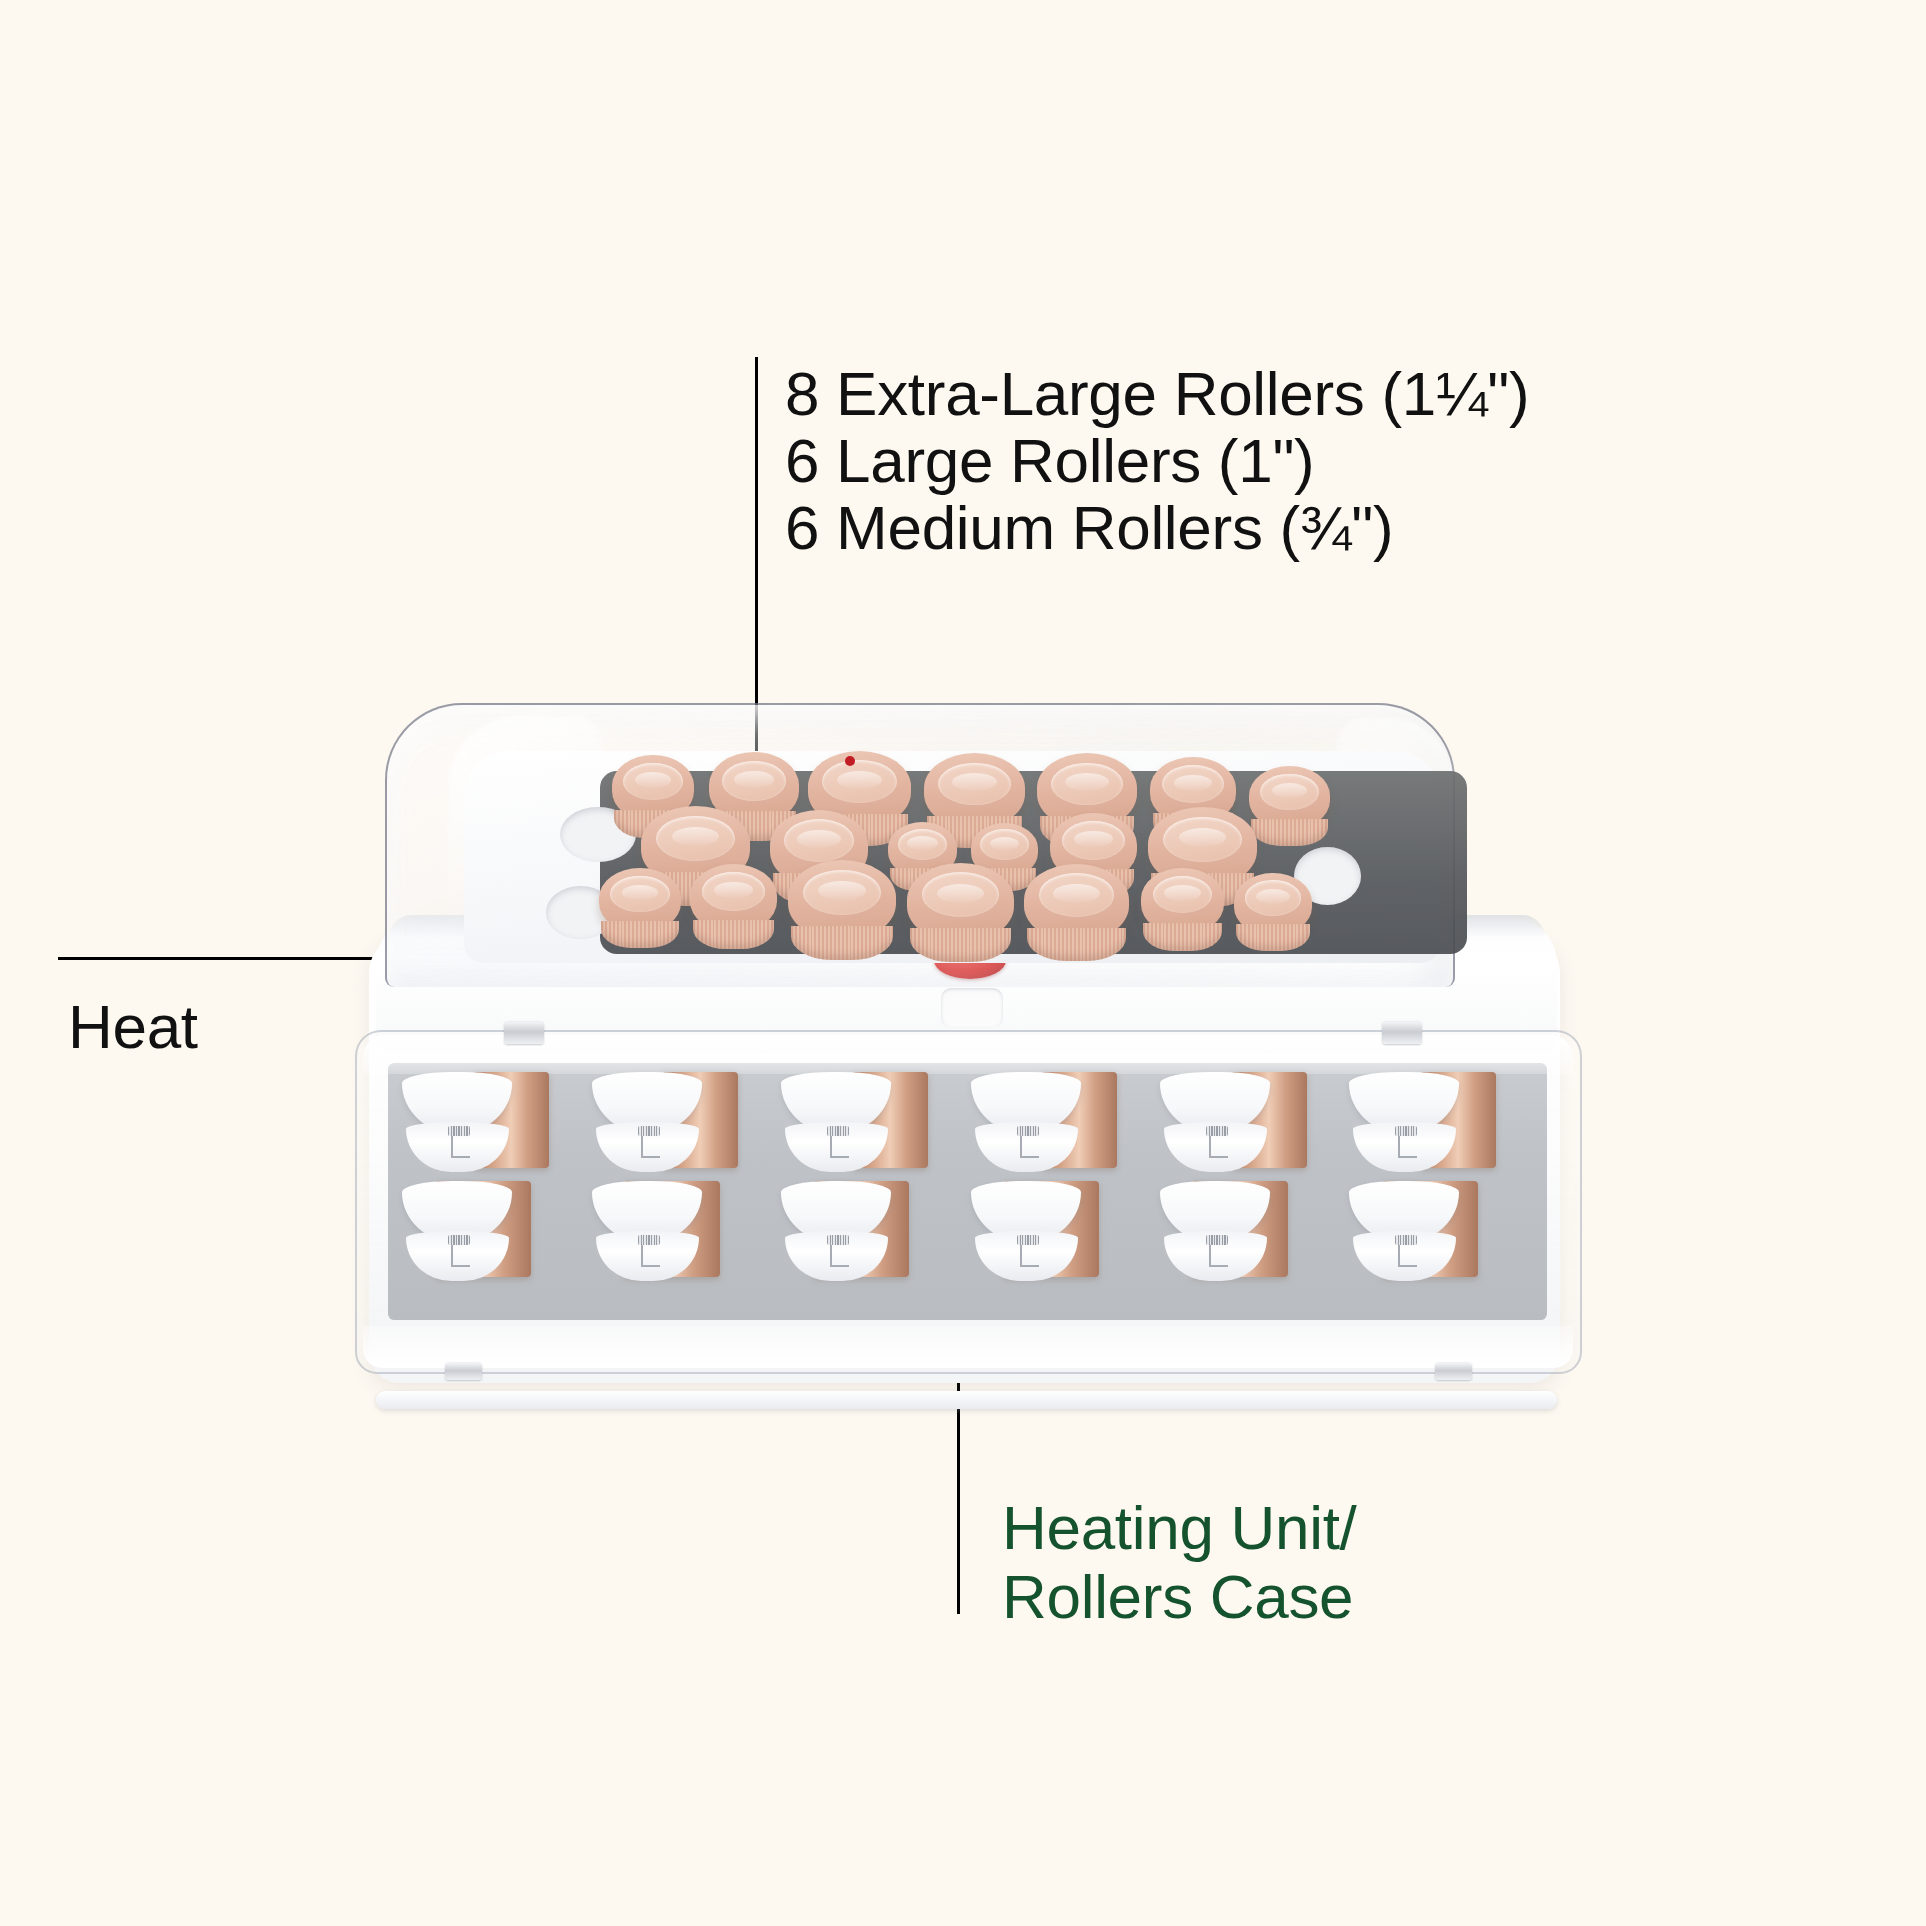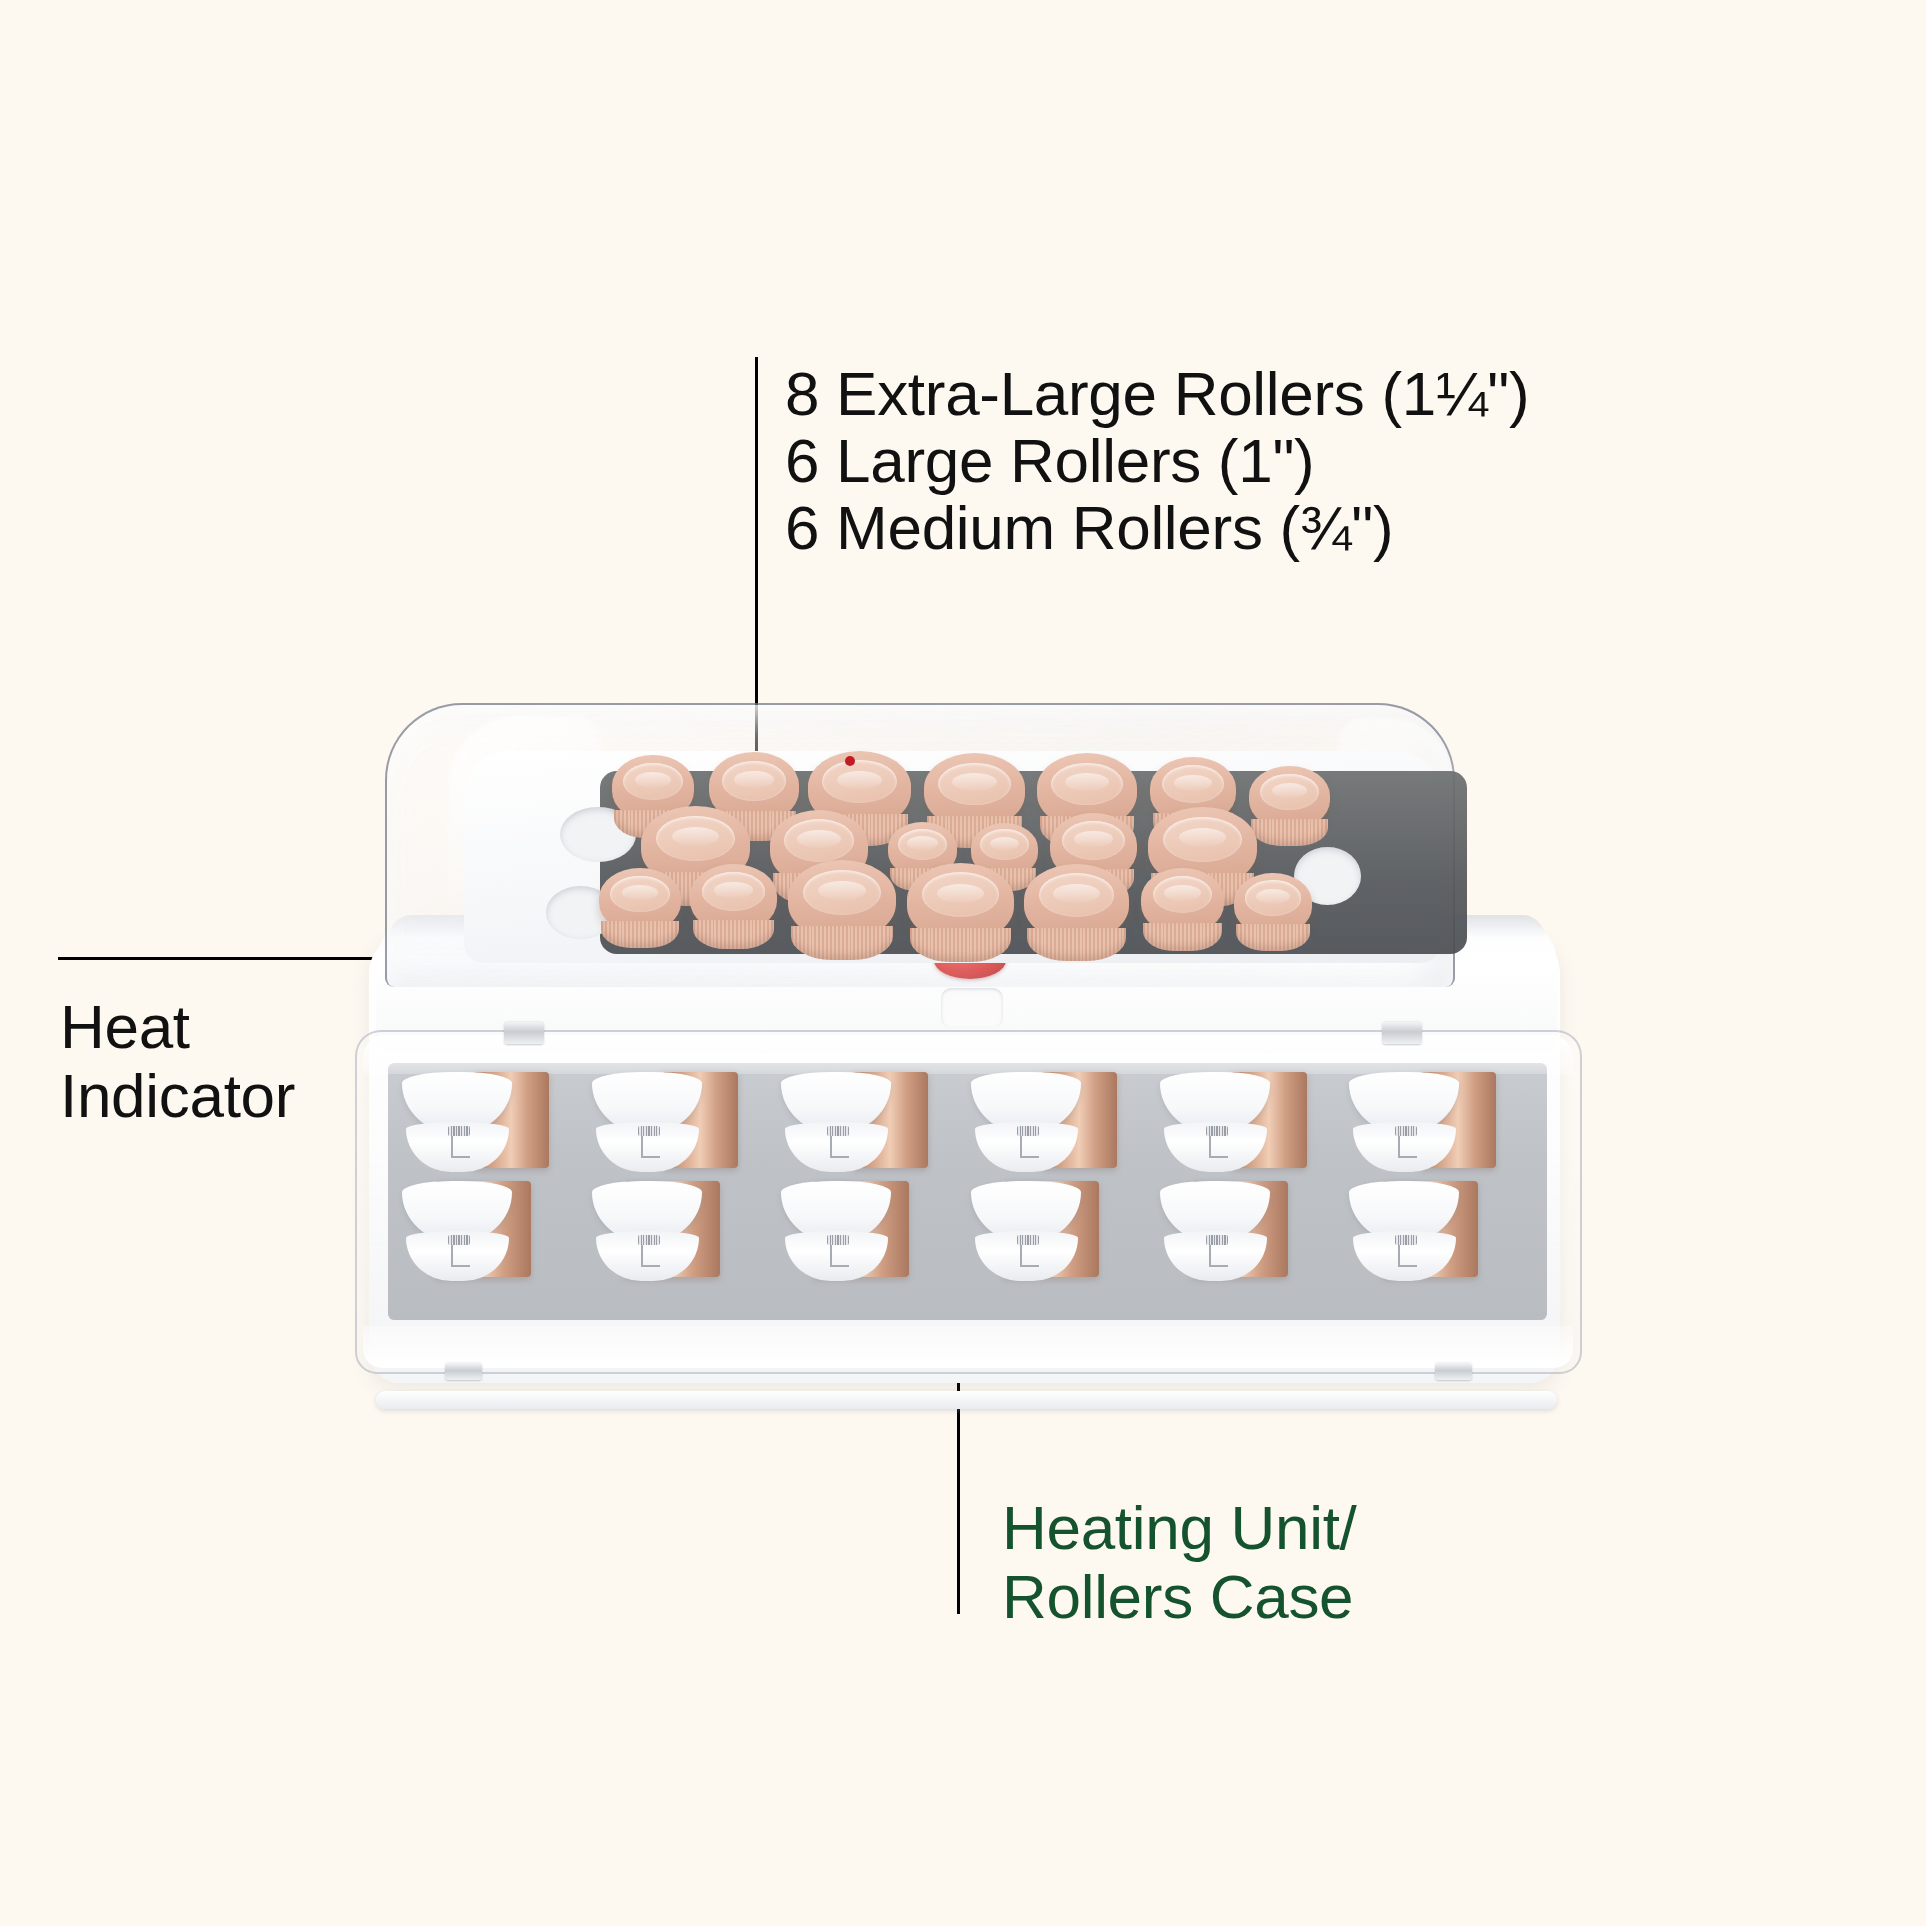--- a/index.html
+++ b/index.html
@@ -10,21 +10,21 @@
     overflow:hidden;
     position:relative;
   }
   .stage{position:absolute;inset:0;}
 
   
   .callout{position:absolute;color:#111111;letter-spacing:-0.3px;}
   .callout .line{display:block;white-space:nowrap;}
 
   #callout-rollers{left:785px;top:360px;font-size:62px;line-height:67px;font-weight:400;}
-  #callout-heat{left:60px;top:992px;font-size:62px;line-height:69px;font-weight:400;}
+  #callout-heat{left:68px;top:992px;font-size:62px;line-height:69px;font-weight:400;}
   #callout-case{left:1002px;top:1493px;font-size:62px;line-height:69px;font-weight:400;}
 
   
   .lead{position:absolute;background:#000;}
   #lead-rollers{left:755px;top:357px;width:3.2px;height:414px;}
   #lead-heat{left:58px;top:957px;width:962px;height:3.2px;}
   #lead-case{left:957px;top:1362px;width:3.2px;height:252px;}
 
   
   #product{position:absolute;left:350px;top:706px;width:1236px;height:700px;}
@@ -204,21 +204,20 @@
   <div class="lead" id="lead-case"></div>
 
   <div class="callout" id="callout-rollers" style="color: rgb(17, 17, 17);">
     <span class="line">8 Extra-Large Rollers (1¼")</span>
     <span class="line">6 Large Rollers (1")</span>
     <span class="line">6 Medium Rollers (¾")</span>
   </div>
 
   <div class="callout" id="callout-heat" style="color: rgb(17, 17, 17);">
     <span class="line">Heat</span>
-    <span class="line">Indicator</span>
   </div>
 
   <div class="callout" id="callout-case" style="color: #14532d;">
     <span class="line">Heating Unit/</span>
     <span class="line">Rollers Case</span>
   </div>
 
   <div id="product">
 
     <div class="body-white"></div>

